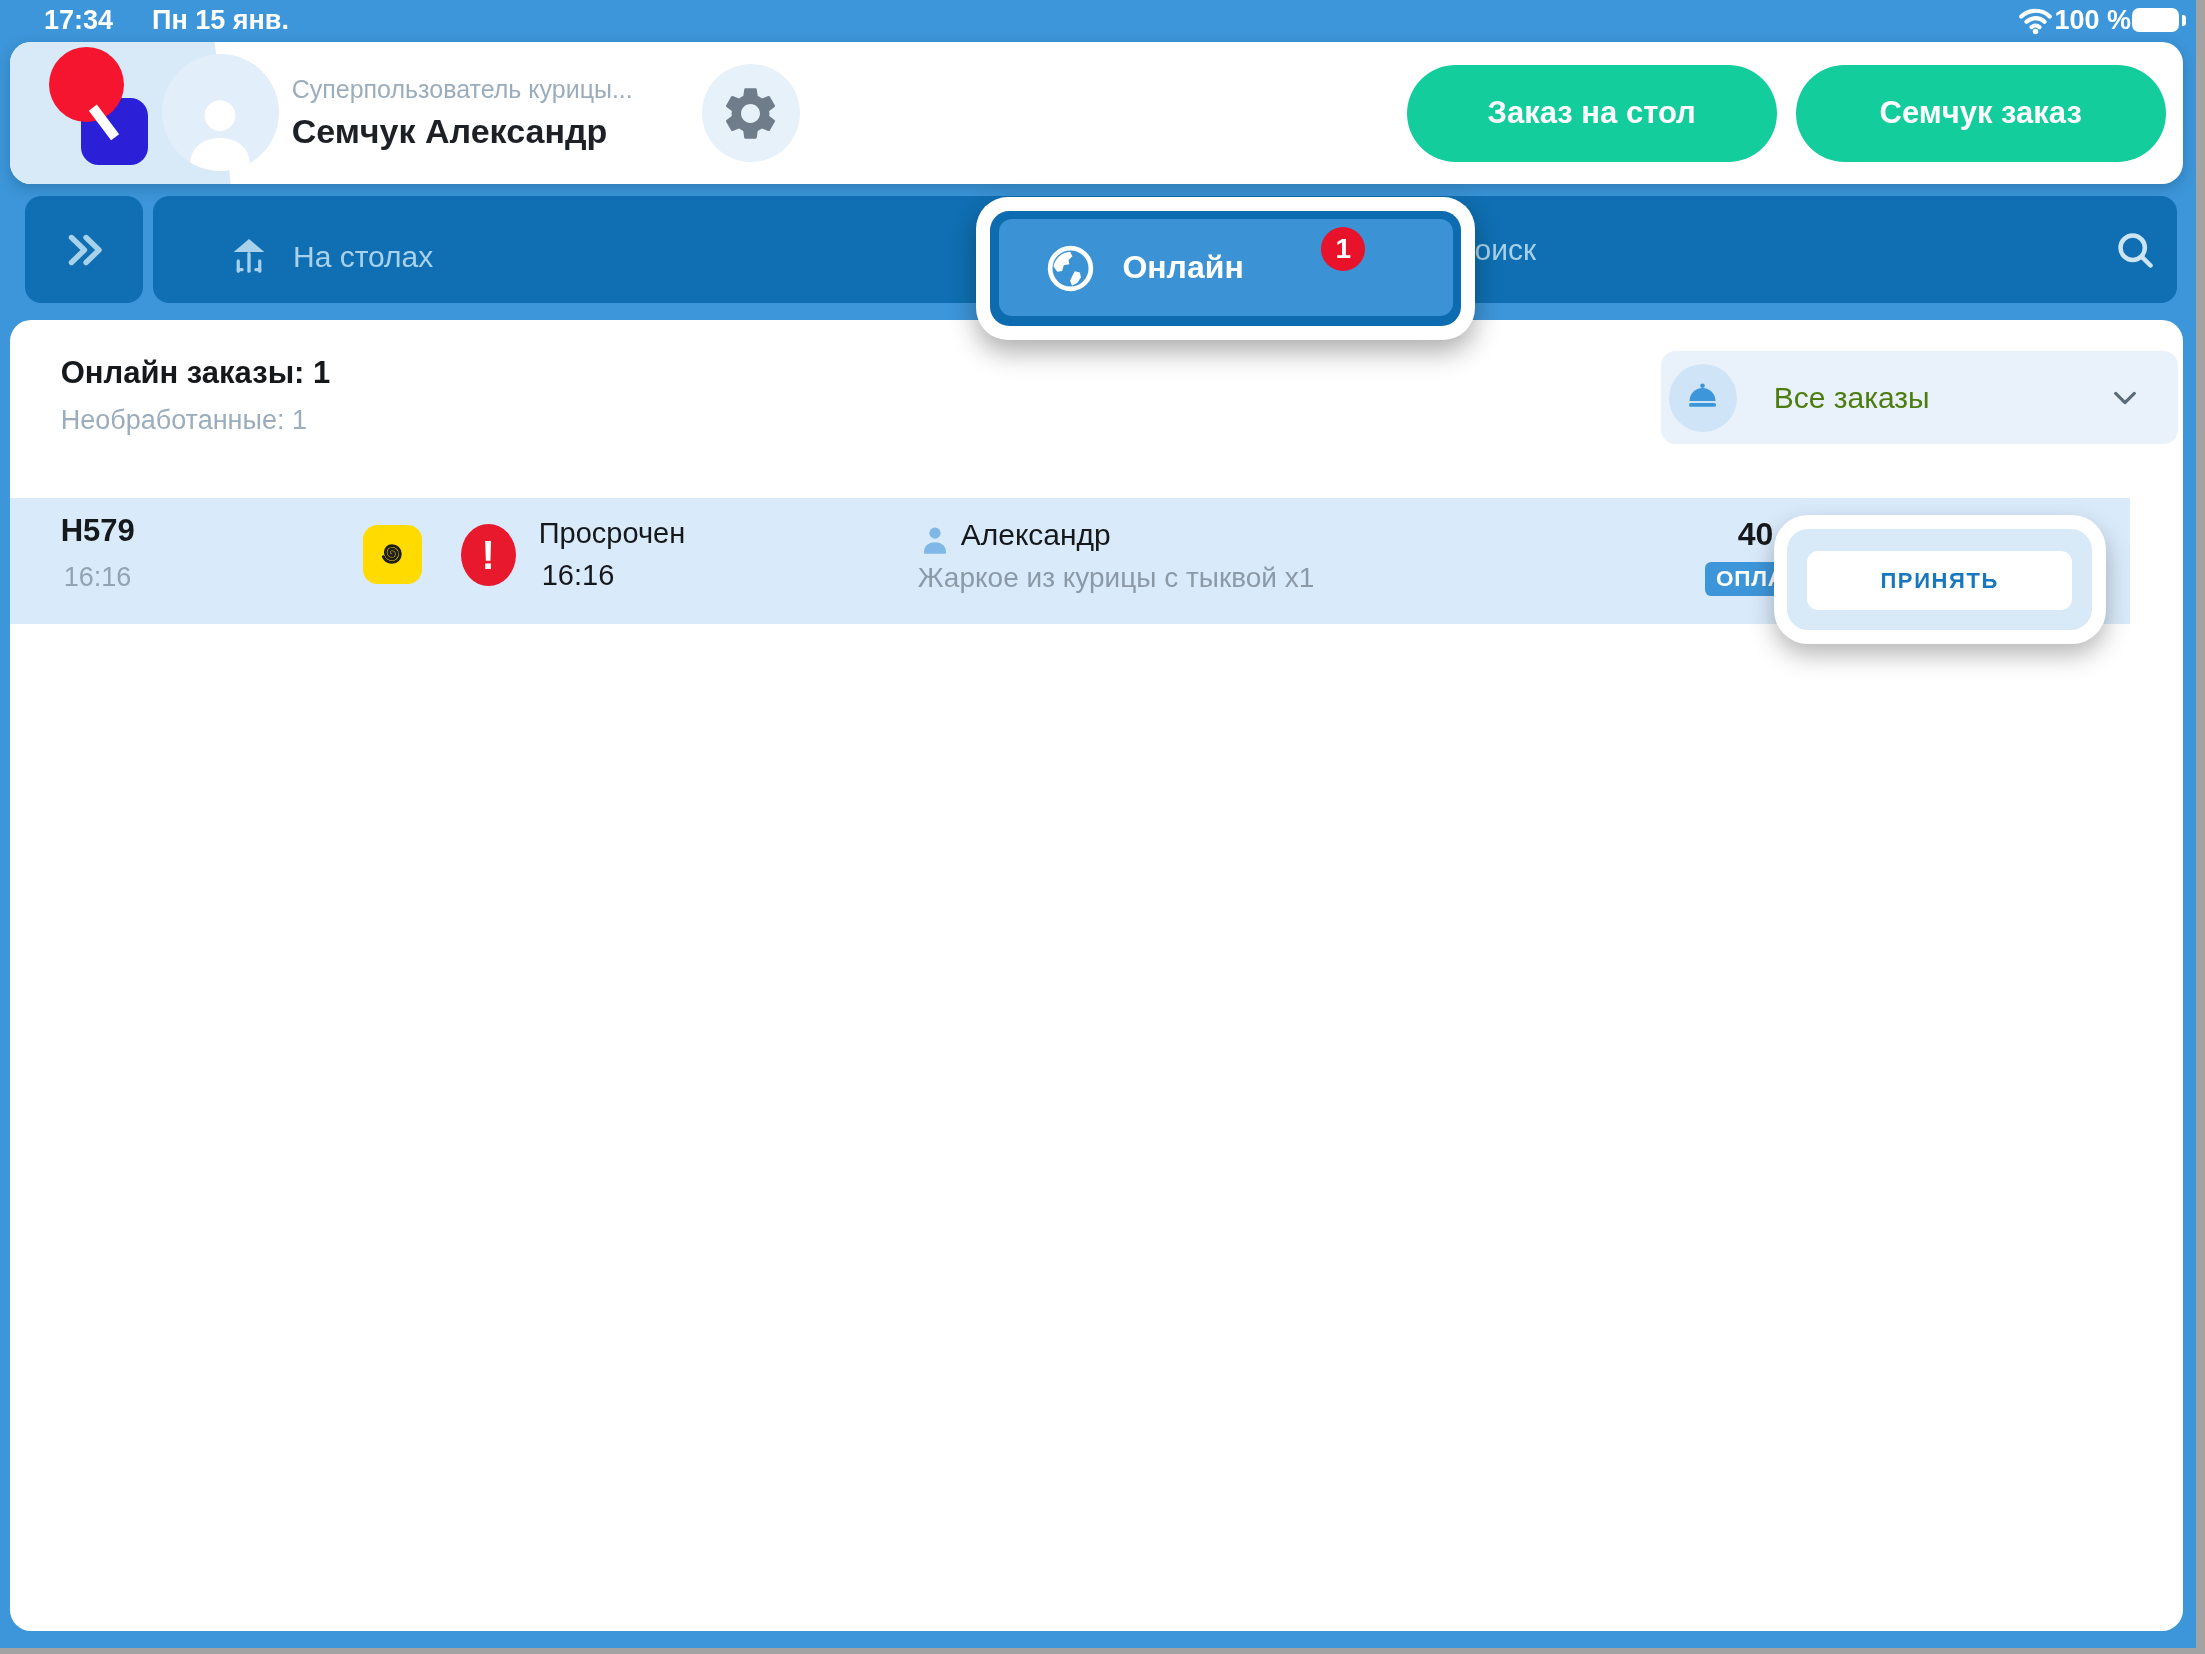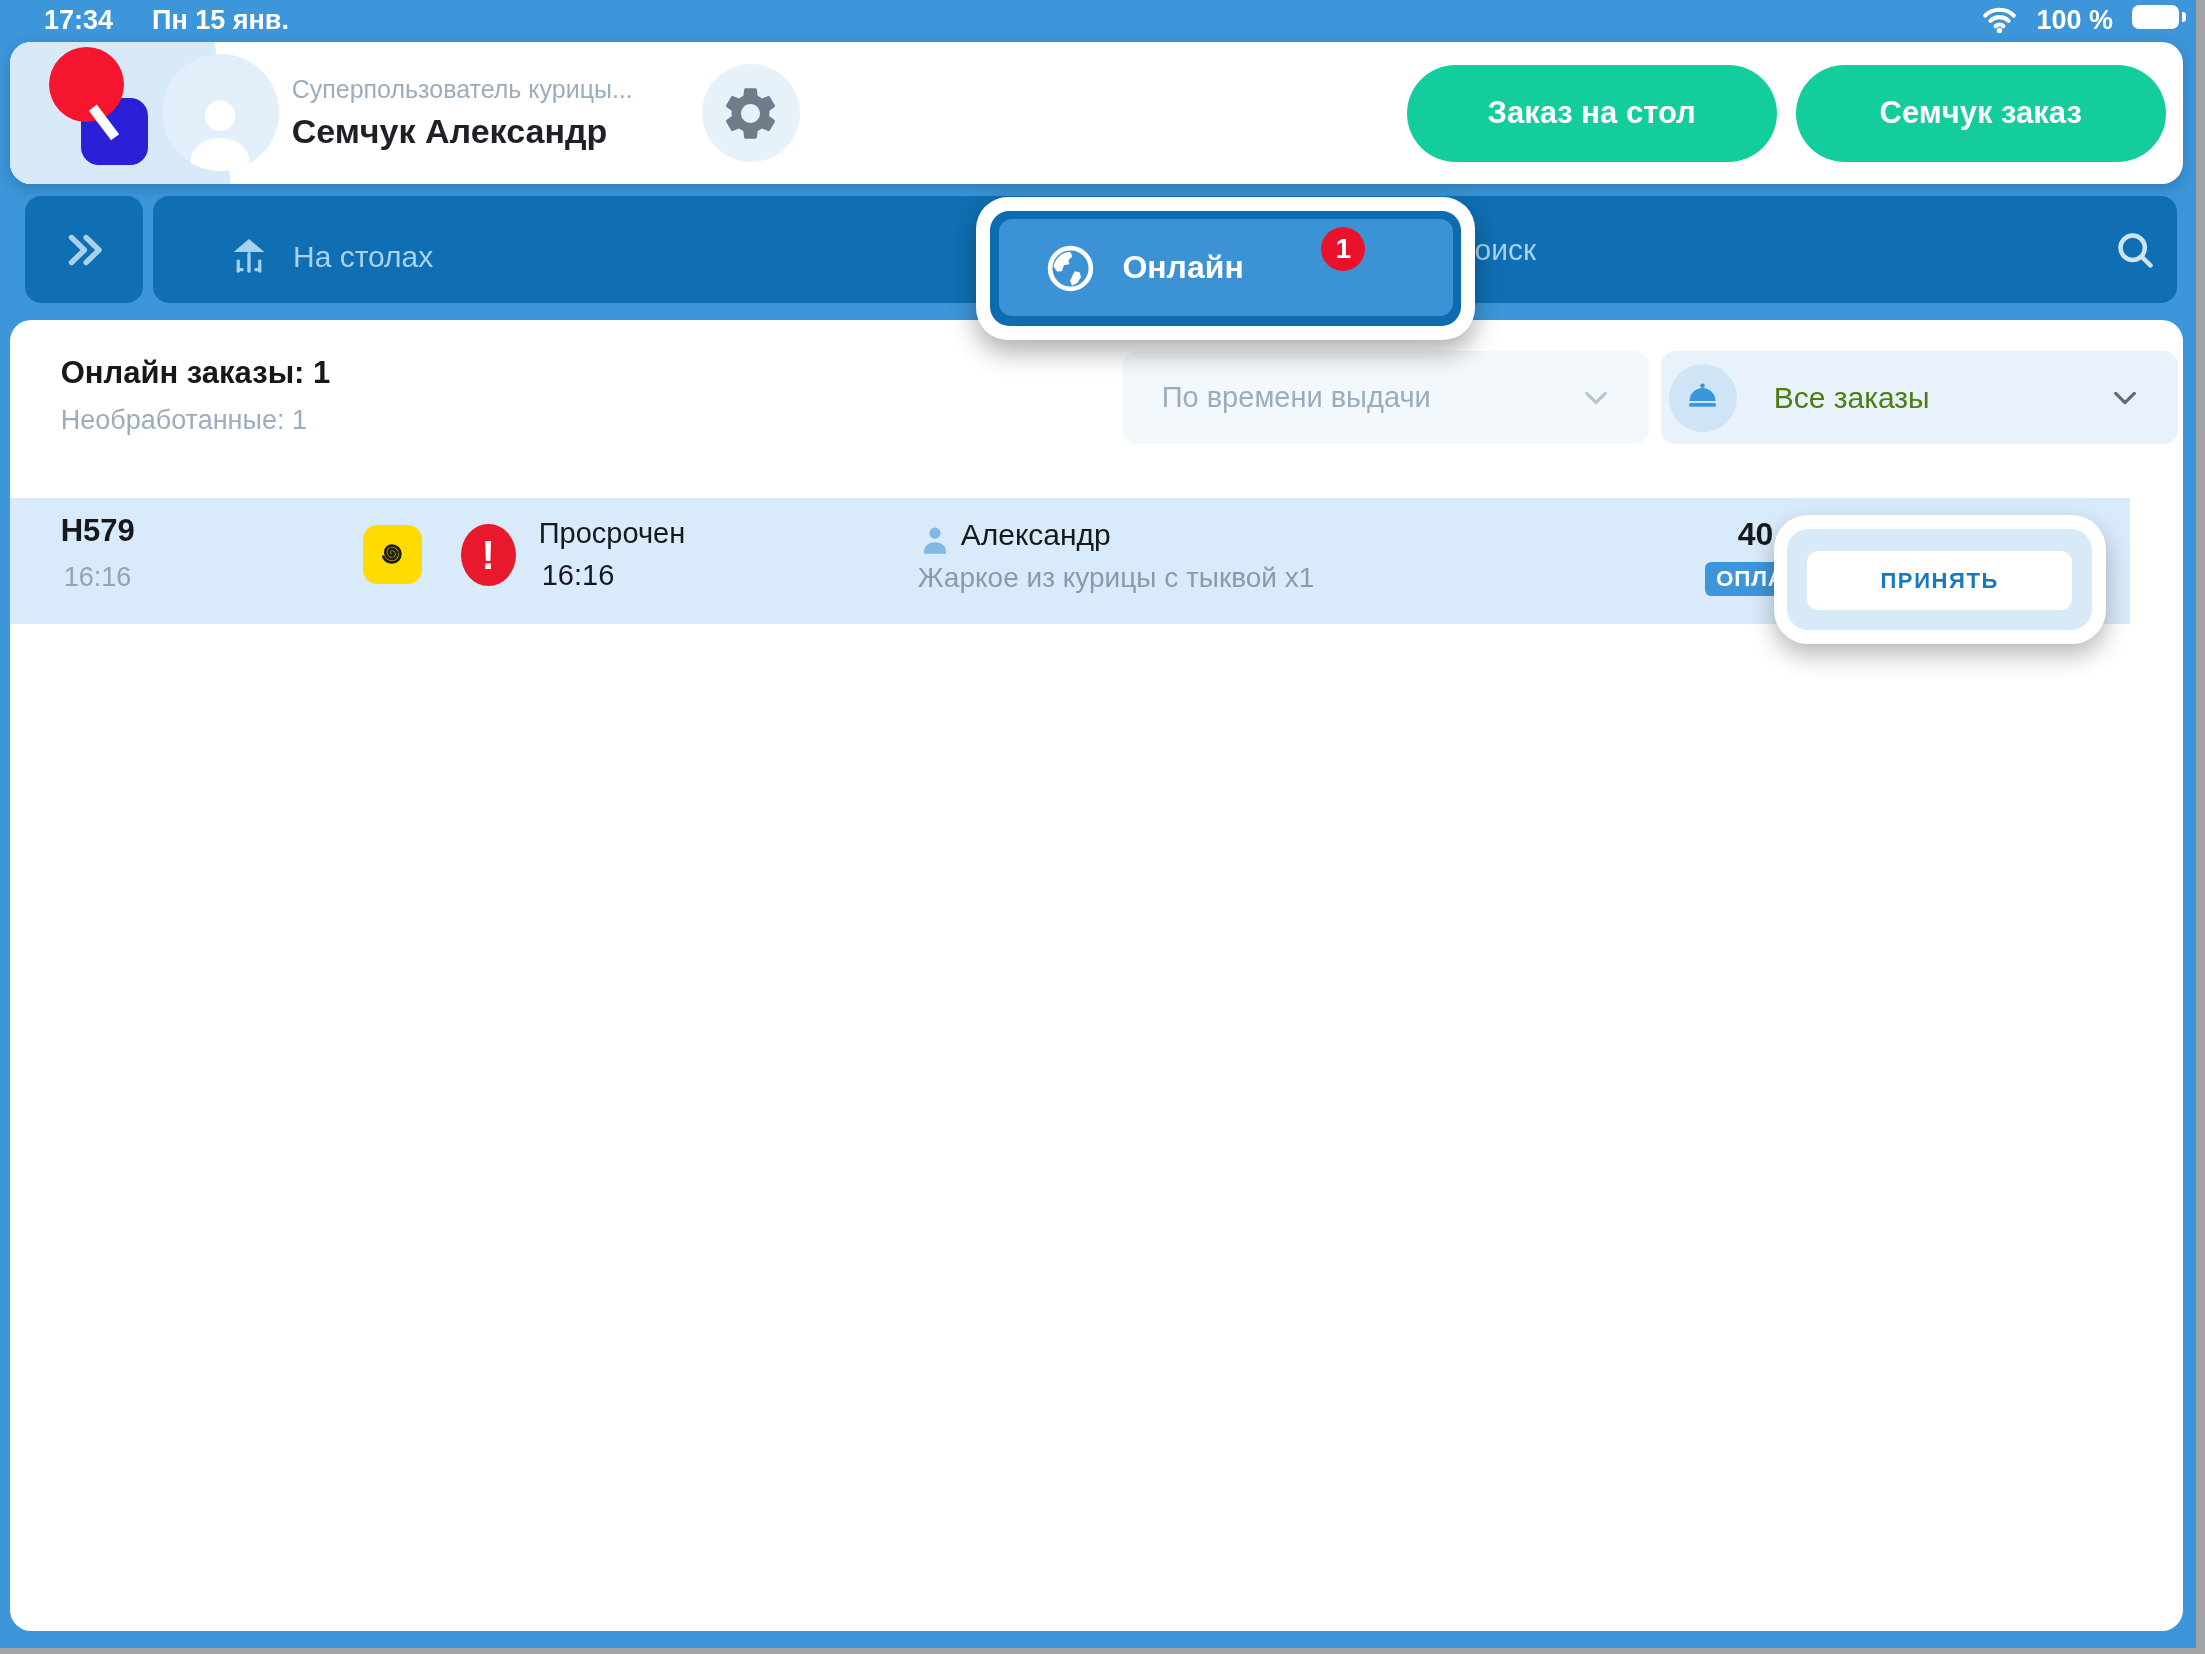--- a/index.html
+++ b/index.html
@@ -3,21 +3,21 @@
 <meta charset="utf-8">
 <style>
   html,body{margin:0;padding:0;background:#a3a3a3;}
   #screen{position:relative;width:2205px;height:1655px;background:#a3a3a3;overflow:hidden;
           font-family:"Liberation Sans", sans-serif;-webkit-font-smoothing:antialiased;}
   #frame{position:absolute;left:0;top:0;width:2196px;height:1648px;background:#3d96d9;}
 
   
   .status-bar{position:absolute;left:0;top:0;width:2196px;height:39px;color:#fff;}
   .sb-left{position:absolute;left:44px;top:4.8px;display:flex;gap:39px;font-size:27px;font-weight:600;}
-  .sb-right{position:absolute;right:10.5px;top:4.8px;display:flex;align-items:flex-start;gap:19px;font-size:27px;font-weight:600;}
+  .sb-right{position:absolute;right:10.5px;top:4.8px;display:flex;align-items:center;gap:1px;font-size:27px;font-weight:600;}
   .battery-body{position:relative;width:47px;height:24px;background:#fff;border-radius:7.2px;}
   .battery-tip{width:4px;height:10.5px;background:#fff;border-radius:0 3.2px 3.2px 0;margin-left:2.4px;}
 
   
   .header-card{position:absolute;left:9.7px;top:42px;width:2173px;height:142px;background:#fff;
                border-radius:21px;overflow:hidden;box-shadow:0 4.8px 13px rgba(10,60,100,.28);}
   .logo-section{position:absolute;left:0;top:0;width:233px;height:142px;background:#d8e9f8;
                 clip-path:polygon(0 0,205px 0,221px 142px,0 142px);}
   .logo-red{position:absolute;left:39px;top:4.8px;width:75px;height:75px;background:#f5152e;border-radius:50%;}
   .logo-blue{position:absolute;left:71px;top:56px;width:67px;height:67px;background:#2b1fd8;border-radius:17.7px;}
@@ -202,28 +202,20 @@
         <span class="online-label">Онлайн</span>
         <span class="online-badge">1</span>
       </div>
     </div>
   </div>
 
   <div class="content-card">
     <div class="panel-title">Онлайн заказы: 1</div>
     <div class="panel-subtitle">Необработанные: 1</div>
 
-    <div class="dd sort">
-      <span class="dd-text-muted">По времени выдачи</span>
-      <span class="dd-chev">
-        <svg width="32" height="32" viewBox="0 0 24 24">
-          <path d="M5 8.5 l7 7 7-7" stroke="#b6c4cf" stroke-width="2.4" fill="none" stroke-linecap="round" stroke-linejoin="round"></path>
-        </svg>
-      </span>
-    </div>
 
     <div class="dd filter">
       <span class="cloche-circle">
         <svg width="37" height="37" viewBox="0 0 24 24" fill="#3d96d9">
           <path d="M3.6 14.2 a8.4 8.4 0 0 1 16.8 0 Z"></path>
           <circle cx="12" cy="4.4" r="1.5"></circle>
           <rect x="3.2" y="15.6" width="17.6" height="2.4" rx="1.2"></rect>
         </svg>
       </span>
       <span class="dd-text-dark">Все заказы</span>

